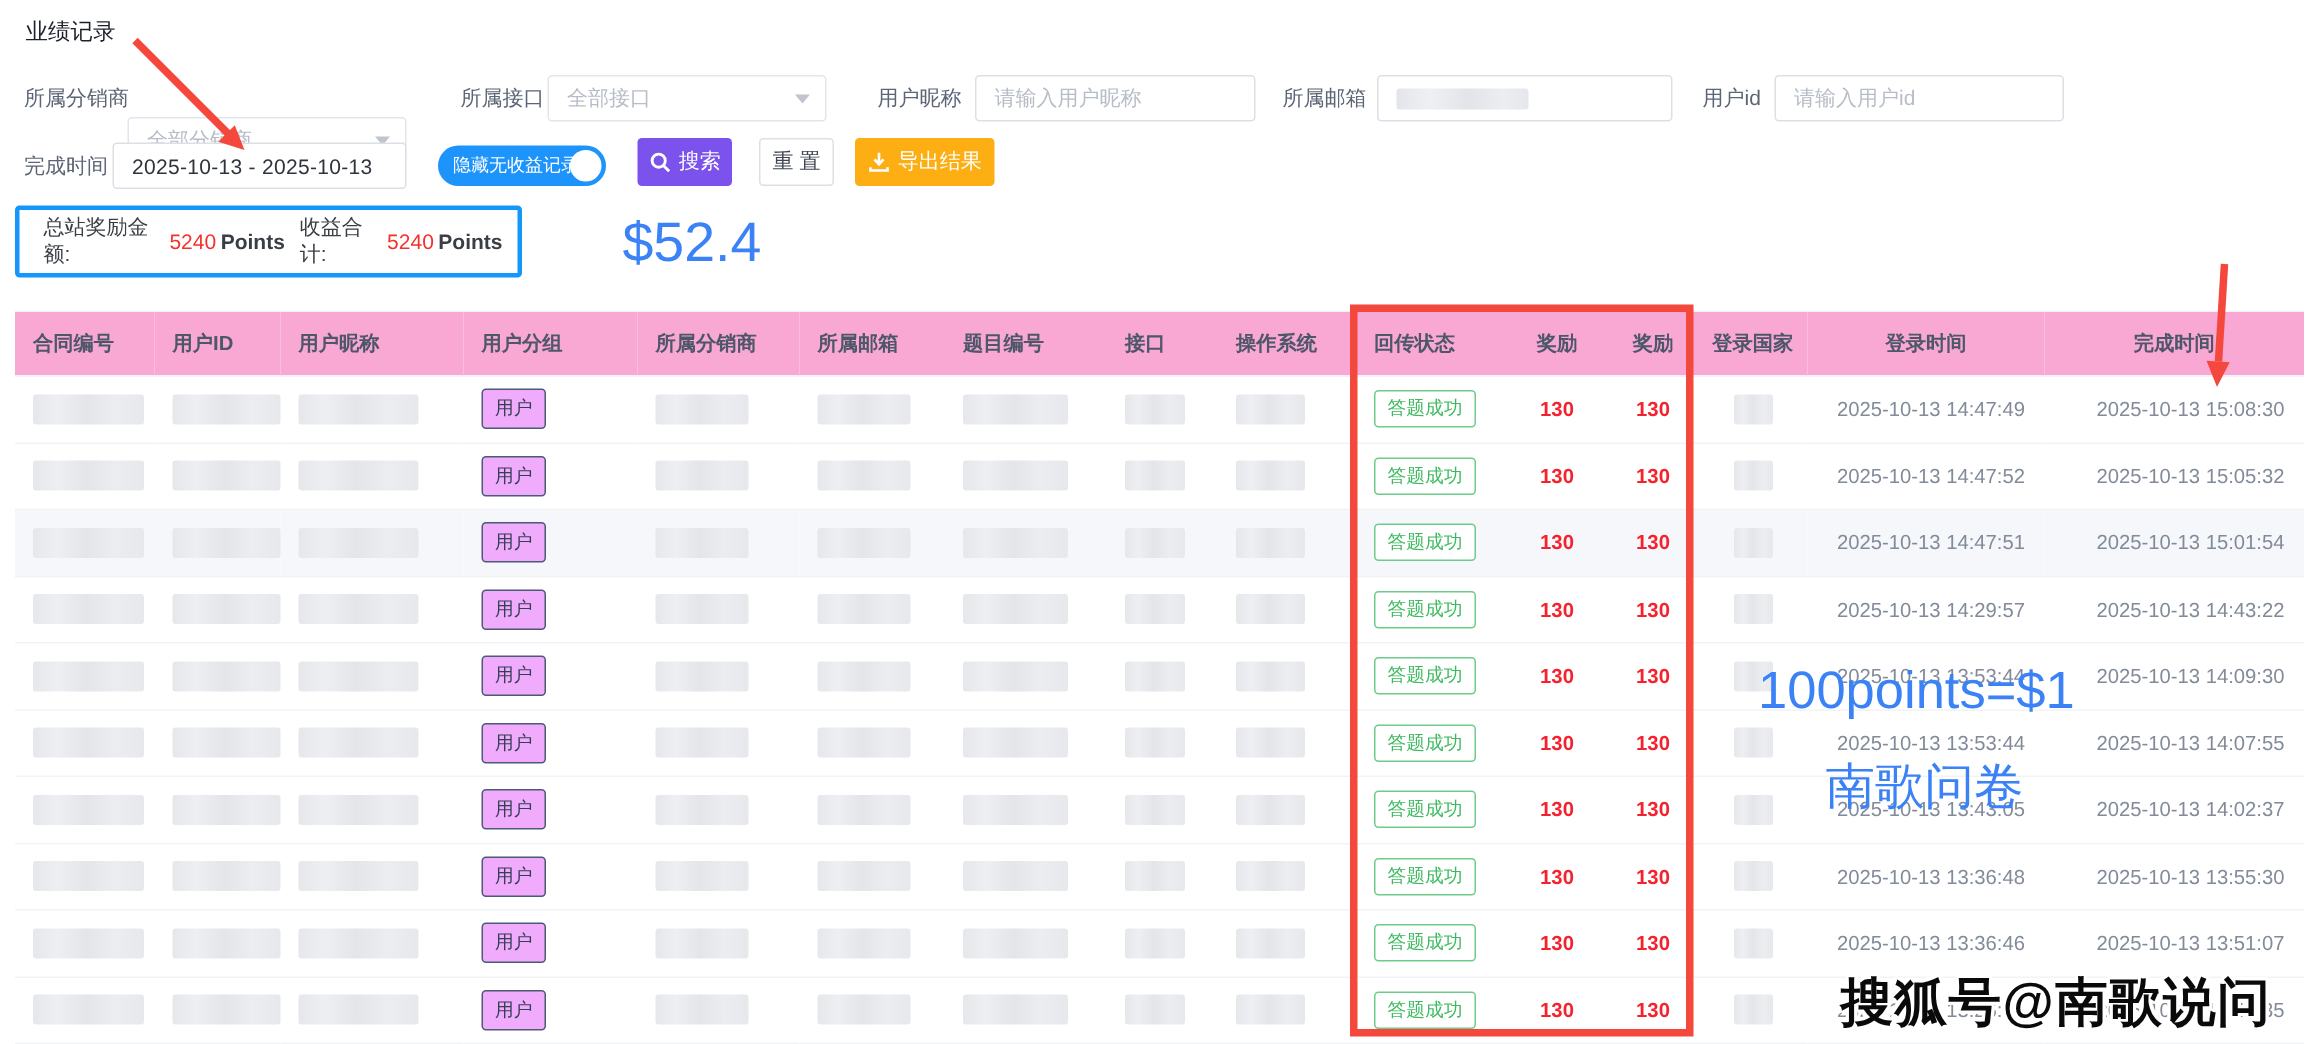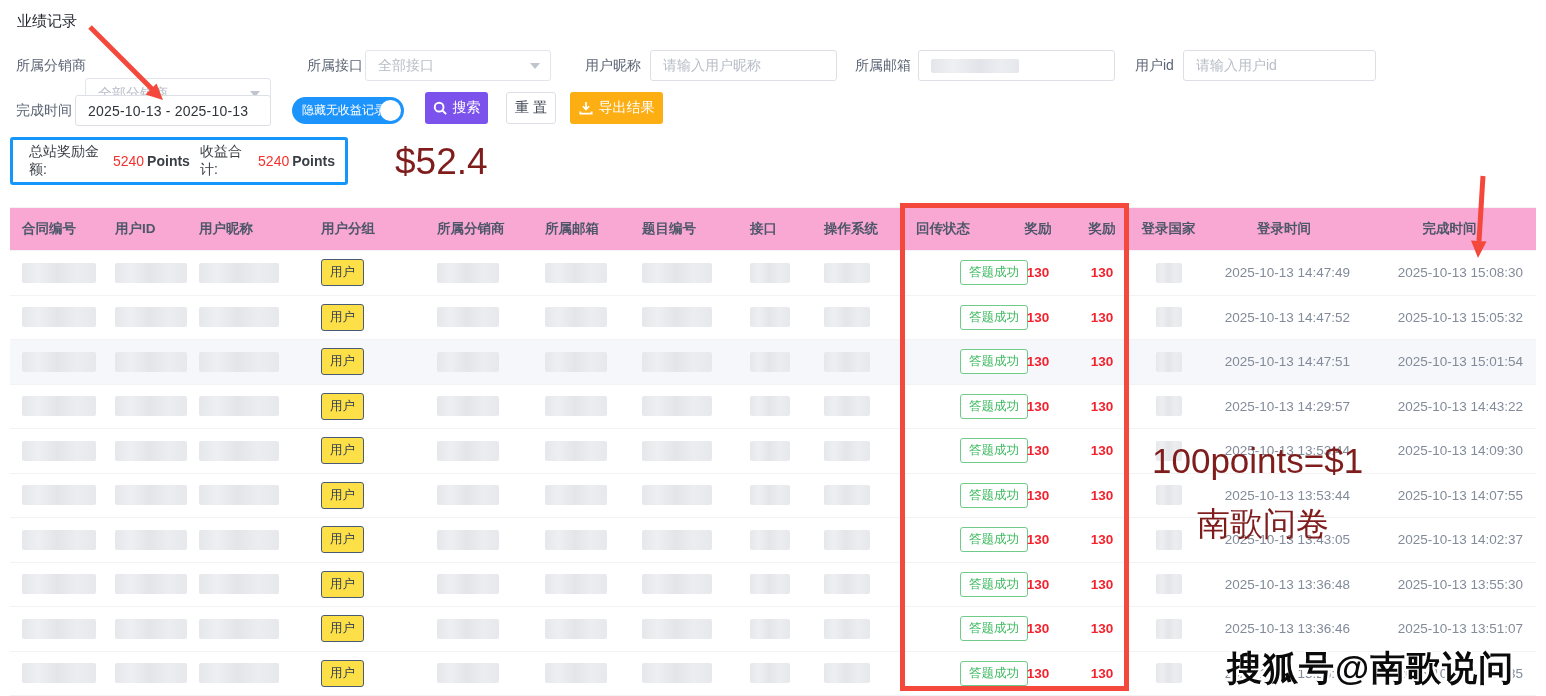--- a/index.html
+++ b/index.html
@@ -49,28 +49,28 @@
   tbody tr { height:44.5px; background:#fff; }
   tbody tr.hl { background:#f5f7fa; }
   tbody td { border-bottom:1px solid #f2f3f5; padding-left:12px; white-space:nowrap; vertical-align:middle; }
   tbody td:nth-child(11), tbody td:nth-child(12), tbody td:nth-child(13) { text-align:center; padding-left:0; }
   tbody td:nth-child(14), tbody td:nth-child(15) { text-align:right; padding-right:13px; padding-left:0; }
   .blur { display:inline-block; height:20px; border-radius:2px; vertical-align:middle;
     background:linear-gradient(90deg,#e5e7eb 0%,#edeff2 22%,#e3e5e9 48%,#ecedf1 74%,#e6e8ec 100%); }
   .b-contract{width:74px;} .b-uid{width:72px;} .b-nick{width:80px;} .b-dist{width:62px;}
   .b-email{width:62px;} .b-qno{width:70px;} .b-api{width:40px;} .b-os{width:46px;} .b-country{width:26px;}
   .tag { display:inline-block; padding:4px 8px; border:1px solid #4a5b76; color:#333f55;
-    border-radius:3px; font-size:12.5px; background:#fde047;text-align:center; }
+    border-radius:3px; font-size:12.5px; background:#f0abfc;text-align:center; }
   .badge { display:inline-block; padding:3px 8px; border:1px solid #6ecb8a; color:#3dba5f;
-    border-radius:3px; font-size:12.5px; background:#fff;margin-left:44px; }
+    border-radius:3px; font-size:12.5px; background:#fff; }
   .reward { color:#f5222d; font-weight:700; font-size:13.5px; }
   .time { color:#828b99; font-size:13.5px; }
 
   
-  .ann { position:absolute; color:#7f1d1d; pointer-events:none; }
+  .ann { position:absolute; color:#3b82f6; pointer-events:none;margin-left:20px; }
   .ann-dollar { left:395px; top:141px; font-size:37px; }
   .ann-points { left:1152px; top:441px; font-size:35px; }
   .ann-brand { left:1197px; top:502px; font-size:33px;font-family:Liberation Mono, monospace; }
   .red-box { position:absolute; left:900px; top:203px; width:229px; height:488px;
     border:5px solid #f4483c; pointer-events:none; }
   .arrows { position:absolute; left:0; top:0; width:1546px; height:696px; pointer-events:none; }
   .watermark { position:absolute; left:1227px; top:645px; font-size:35px; font-weight:700; color:#0a0a0a;
     letter-spacing:1px; pointer-events:none;
     text-shadow:-2px -2px 0 #fff, 2px -2px 0 #fff, -2px 2px 0 #fff, 2px 2px 0 #fff,
                  0 -2px 0 #fff, 0 2px 0 #fff, -2px 0 0 #fff, 2px 0 0 #fff; }

